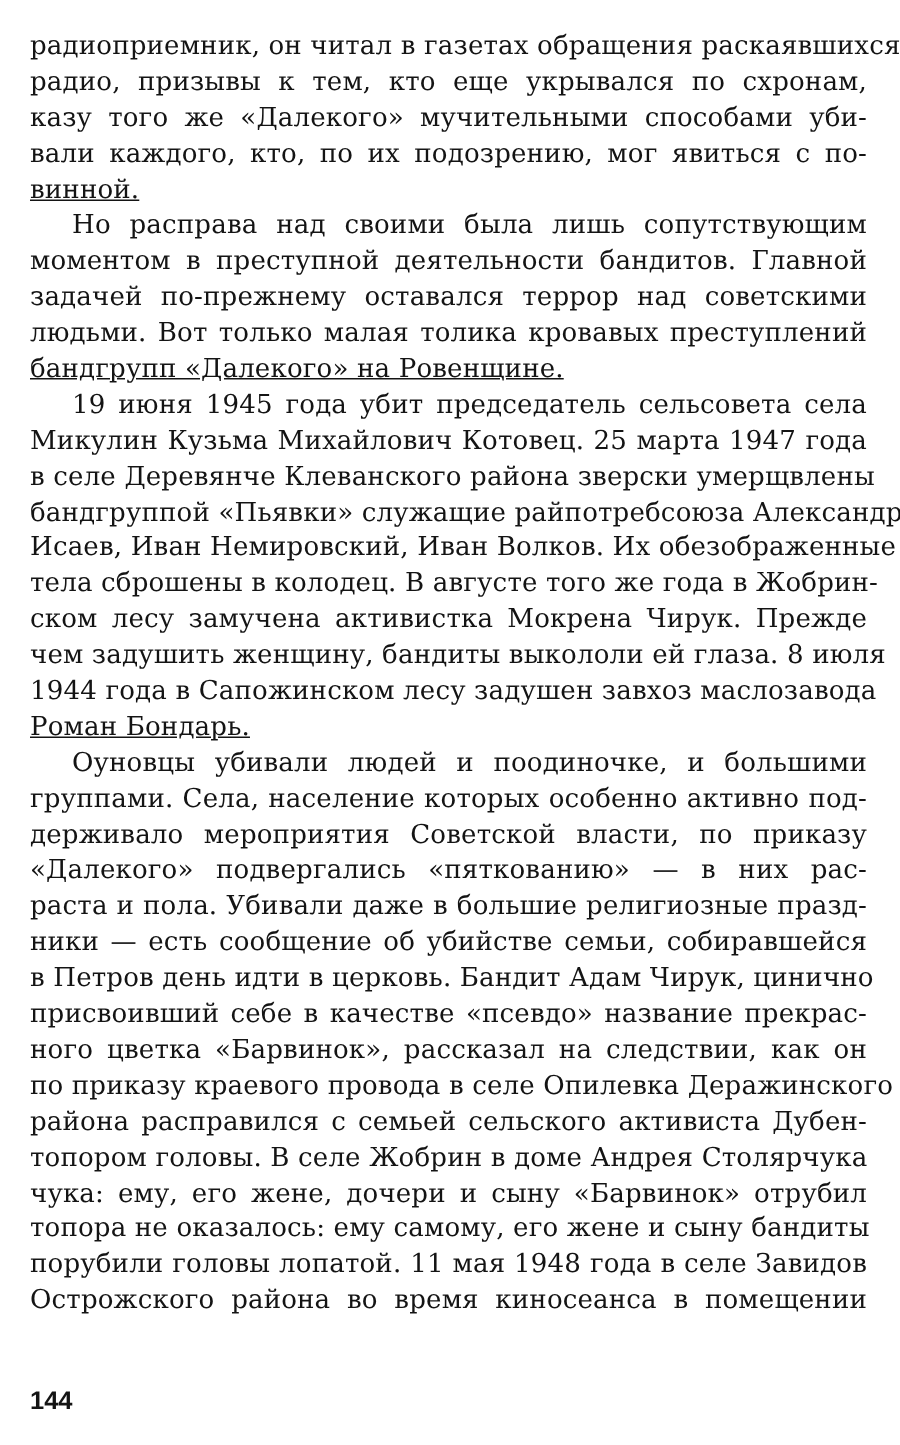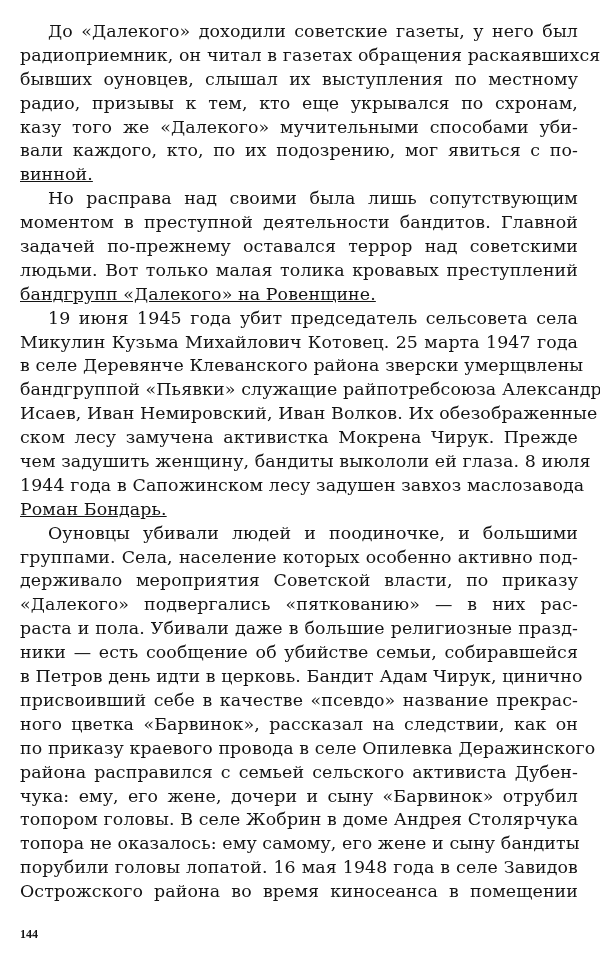--- a/index.html
+++ b/index.html
@@ -35,76 +35,75 @@
       padding-left: 28px;
     }
     .line.last {
       text-align-last: left;
       text-decoration: underline;
     }
     .page-number {
       position: absolute;
       left: 20px;
       top: 924px;
-      font-size: 12px;
+      font-size: 17px;
       line-height: 20px;
       font-weight: bold;
-      font-family: Liberation Serif, serif;
+      font-family: Liberation Sans, sans-serif;
     }
   </style>
 </head>
 <body>
 
 <div class="page">
 
   <div>
-    <span class="line indent">До «Далекого» доходили советские газеты, у него был</span>
     <span class="line">радиоприемник, он читал в газетах обращения раскаявшихся</span>
-    <span class="line">бывших оуновцев, слышал их выступления по местному</span>
     <span class="line">радио, призывы к тем, кто еще укрывался по схронам,</span>
     <span class="line">казу того же «Далекого» мучительными способами уби-</span>
     <span class="line">вали каждого, кто, по их подозрению, мог явиться с по-</span>
     <span class="line last">винной.</span>
   </div>
 
   <div>
     <span class="line indent">Но расправа над своими была лишь сопутствующим</span>
     <span class="line">моментом в преступной деятельности бандитов. Главной</span>
     <span class="line">задачей по-прежнему оставался террор над советскими</span>
     <span class="line">людьми. Вот только малая толика кровавых преступлений</span>
     <span class="line last">бандгрупп «Далекого» на Ровенщине.</span>
   </div>
 
   <div>
     <span class="line indent">19 июня 1945 года убит председатель сельсовета села</span>
     <span class="line">Микулин Кузьма Михайлович Котовец. 25 марта 1947 года</span>
     <span class="line">в селе Деревянче Клеванского района зверски умерщвлены</span>
     <span class="line">бандгруппой «Пьявки» служащие райпотребсоюза Александр</span>
     <span class="line">Исаев, Иван Немировский, Иван Волков. Их обезображенные</span>
+    <span class="line">тела сброшены в колодец. В августе того же года в Жобрин-</span>
     <span class="line">ском лесу замучена активистка Мокрена Чирук. Прежде</span>
     <span class="line">чем задушить женщину, бандиты выкололи ей глаза. 8 июля</span>
     <span class="line">1944 года в Сапожинском лесу задушен завхоз маслозавода</span>
     <span class="line last">Роман Бондарь.</span>
   </div>
 
   <div>
     <span class="line indent">Оуновцы убивали людей и поодиночке, и большими</span>
     <span class="line">группами. Села, население которых особенно активно под-</span>
     <span class="line">держивало мероприятия Советской власти, по приказу</span>
     <span class="line">«Далекого» подвергались «пяткованию» — в них рас-</span>
     <span class="line">раста и пола. Убивали даже в большие религиозные празд-</span>
     <span class="line">ники — есть сообщение об убийстве семьи, собиравшейся</span>
     <span class="line">в Петров день идти в церковь. Бандит Адам Чирук, цинично</span>
     <span class="line">присвоивший себе в качестве «псевдо» название прекрас-</span>
     <span class="line">ного цветка «Барвинок», рассказал на следствии, как он</span>
     <span class="line">по приказу краевого провода в селе Опилевка Деражинского</span>
     <span class="line">района расправился с семьей сельского активиста Дубен-</span>
+    <span class="line">топором головы. В селе Жобрин в доме Андрея Столярчука</span>
     <span class="line">чука: ему, его жене, дочери и сыну «Барвинок» отрубил</span>
-    <span class="line">топором головы. В селе Жобрин в доме Андрея Столярчука</span>
     <span class="line">топора не оказалось: ему самому, его жене и сыну бандиты</span>
-    <span class="line">порубили головы лопатой. 16 мая 1948 года в селе Завидов</span>
+    <span class="line">порубили головы лопатой. 11 мая 1948 года в селе Завидов</span>
     <span class="line">Острожского района во время киносеанса в помещении</span>
 
   </div>
 
 </div>
 
 <div class="page-number">144</div>
 
 </body></html>

